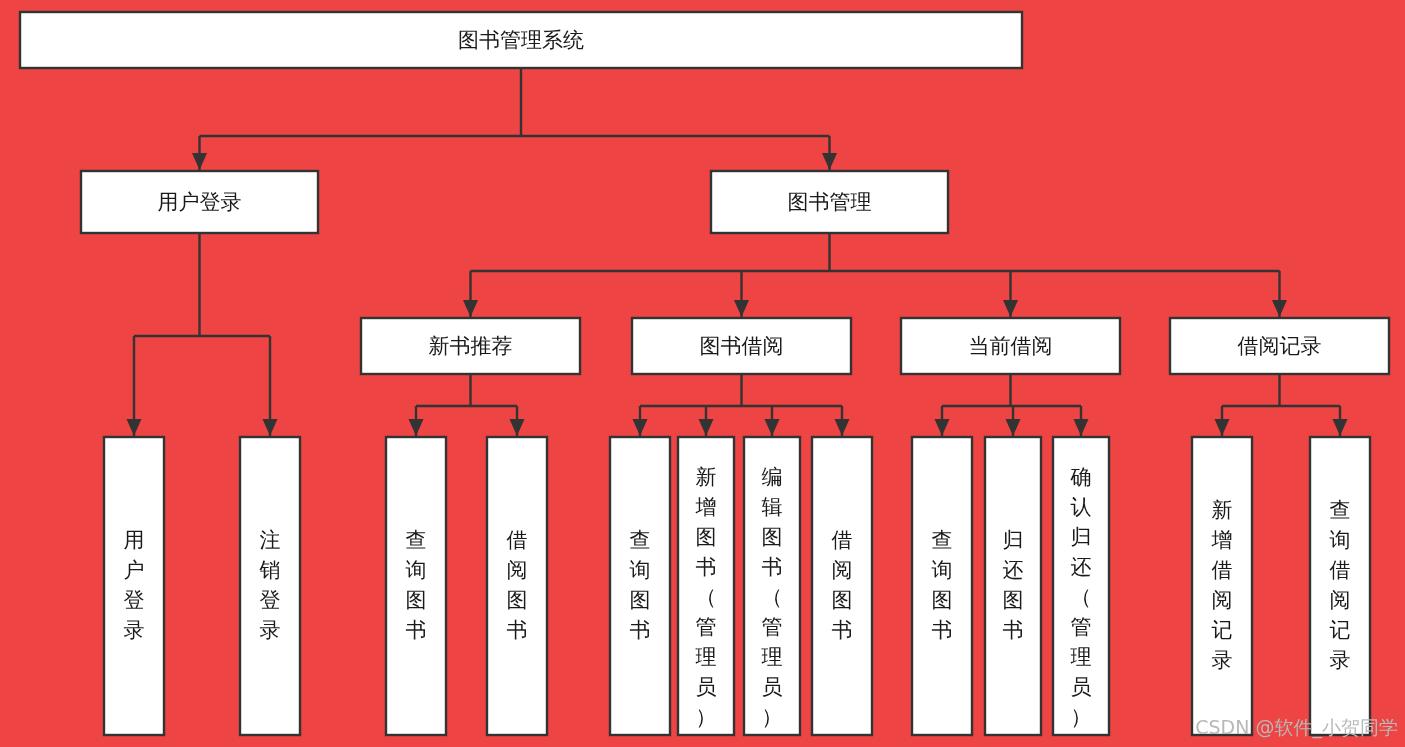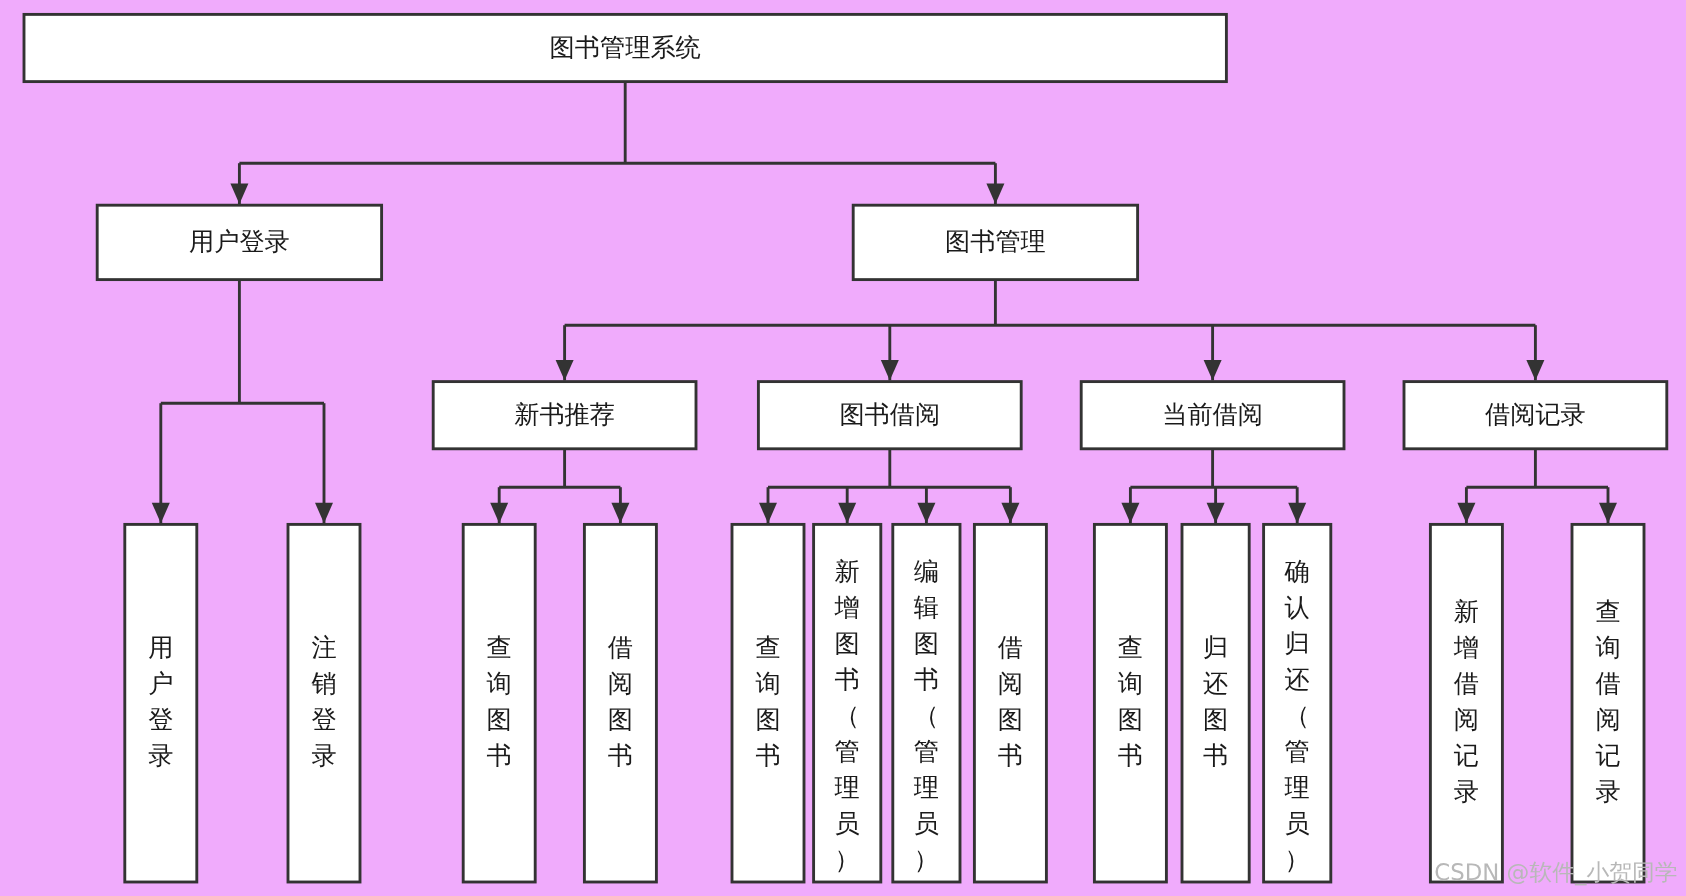--- a/index.html
+++ b/index.html
@@ -11,21 +11,21 @@
   body {
     width: 1405px;
     height: 747px;
     overflow: hidden;
     font-family: "DejaVu Sans", "Liberation Sans", sans-serif;
   }
   #diagram-root {
     position: relative;
     width: 1405px;
     height: 747px;
-    background: #f0abfc;
+    background: #ef4444;
   }
   svg.diagram {
     display: block;
     width: 1405px;
     height: 747px;
   }
   .node-rect {
     fill: #ffffff;
     stroke: #333333;
     stroke-width: 2.4;

